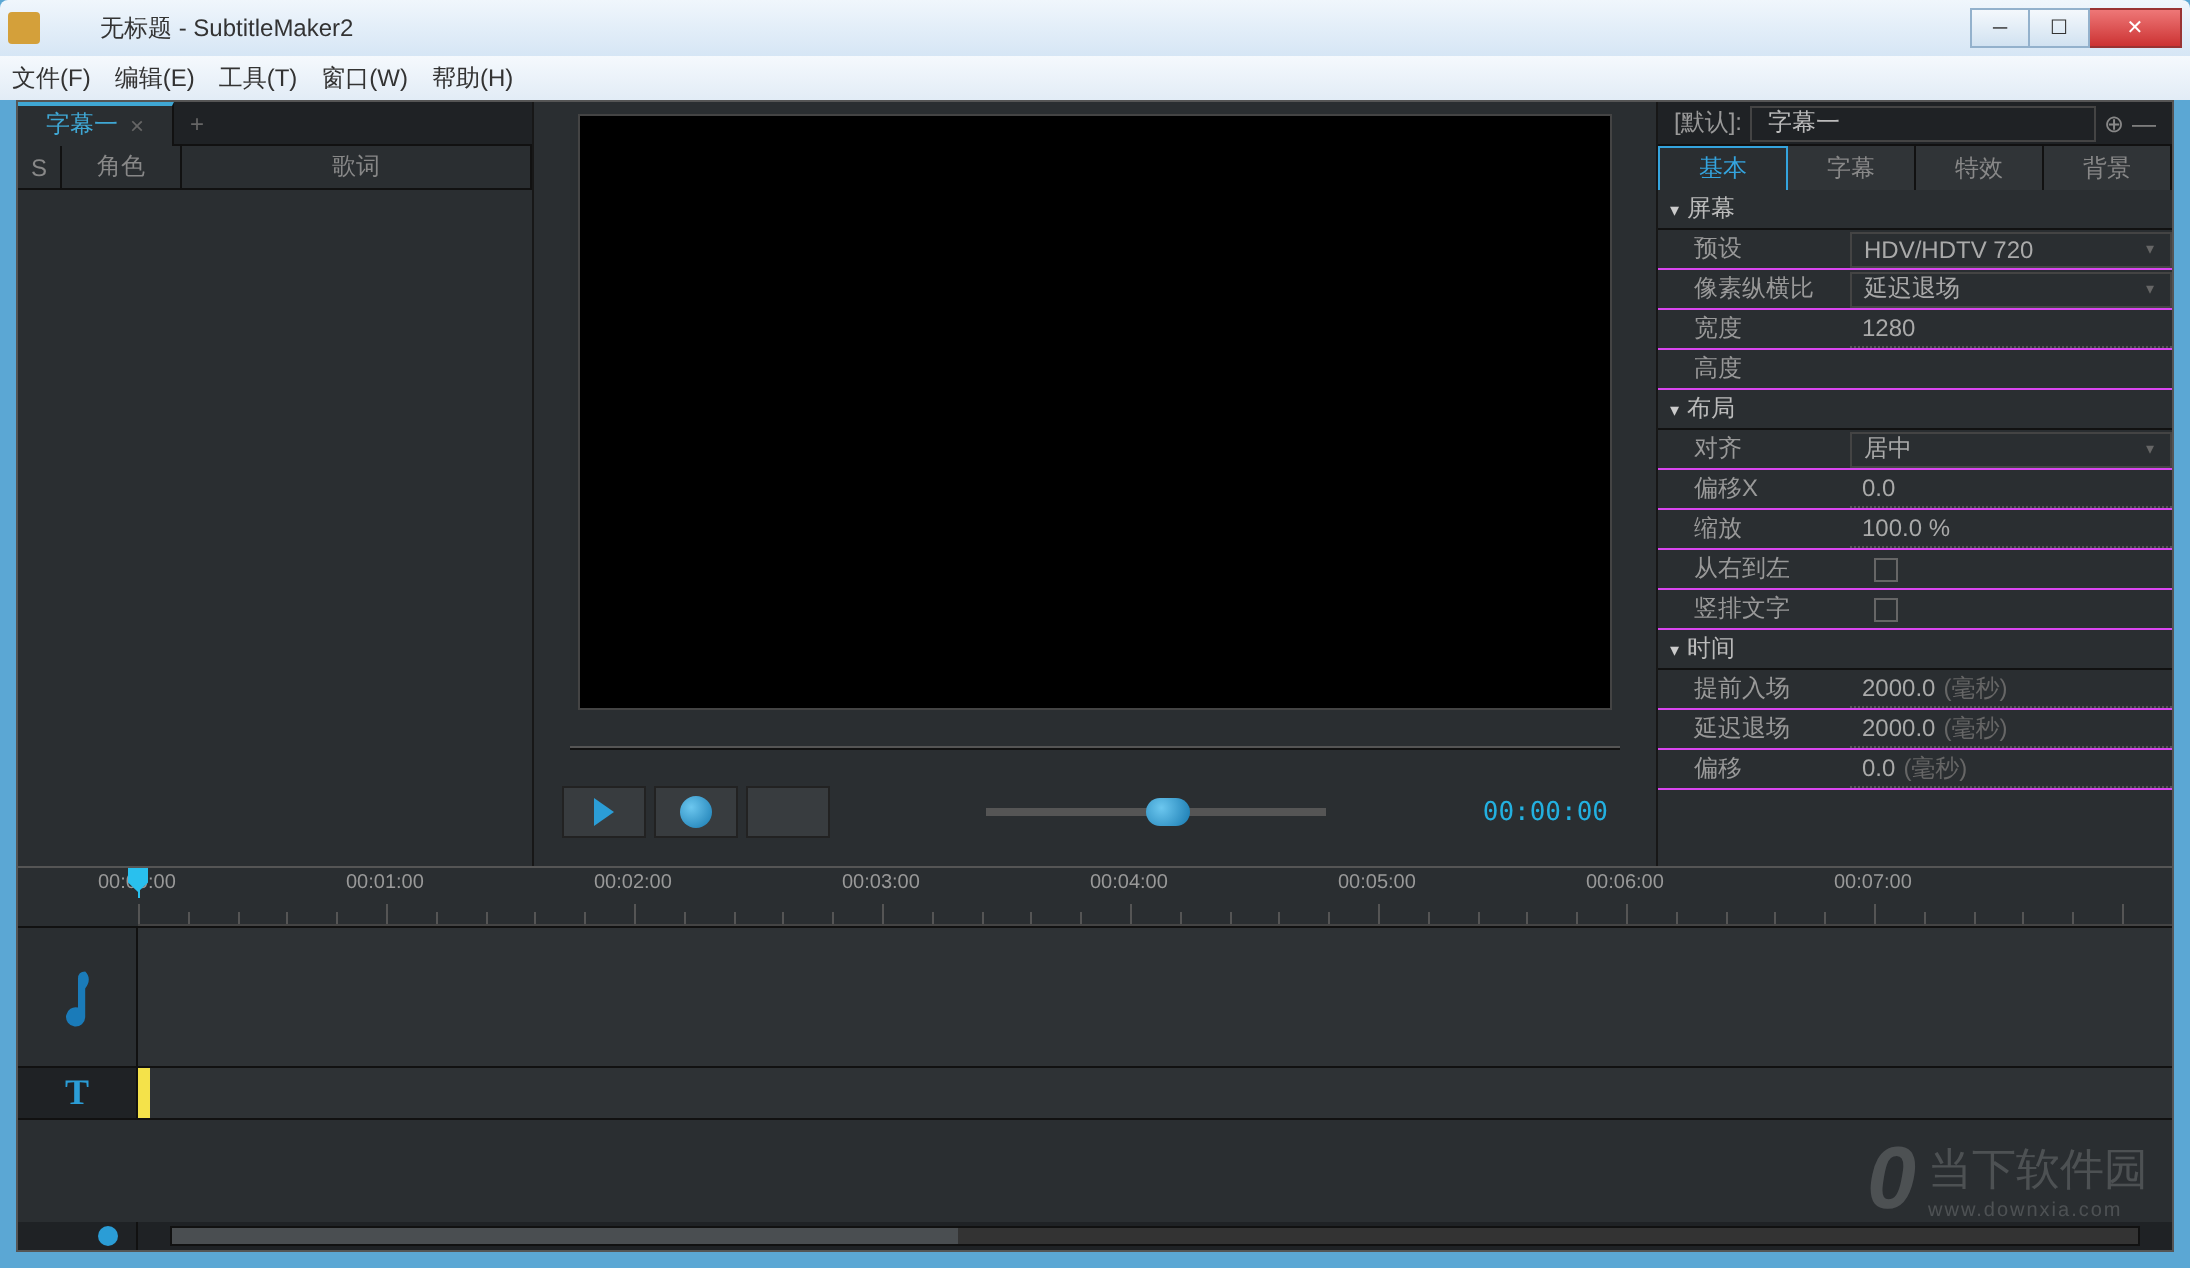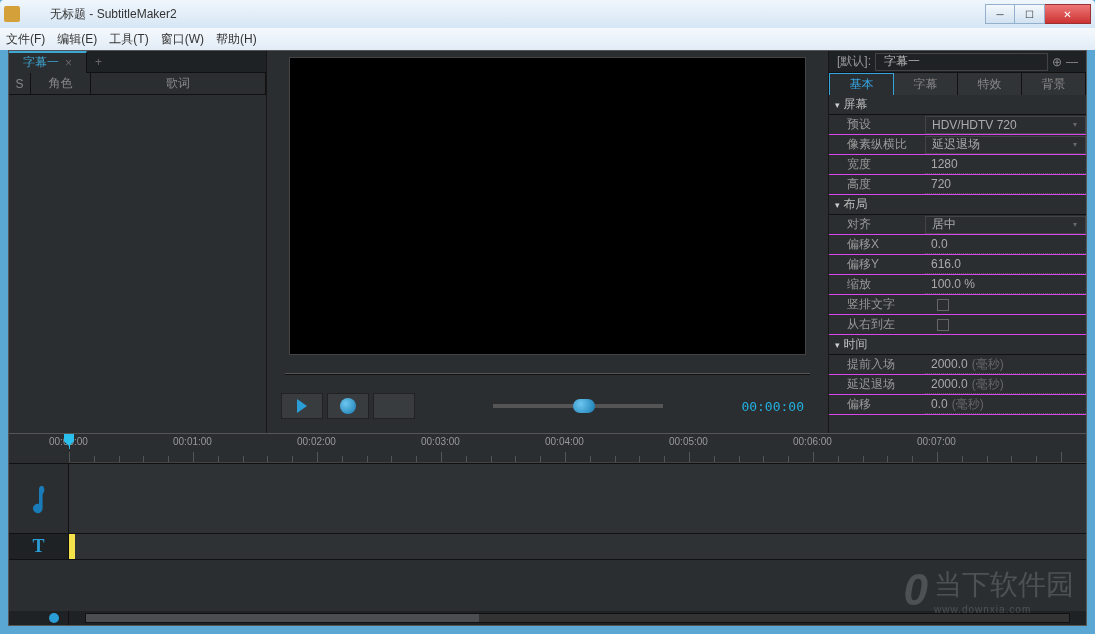--- a/index.html
+++ b/index.html
@@ -83,21 +83,21 @@
 .track.text .track-body .clip { position: absolute; left: 0; width: 6px; top: 0; bottom: 0; background: #f4e24a; }
 .hscroll { position: absolute; left: 0; right: 0; bottom: 0; height: 14px; background: #1f2225; display: flex; align-items: center; }
 .hscroll .zoom-thumb { position: absolute; left: 40px; top: 2px; width: 10px; height: 10px; border-radius: 5px; background: #2b9dd6; }
 .hscroll .left-seg { width: 60px; height: 14px; border-right: 1px solid #111; position: relative; }
 .hscroll .scrollbar { flex: 1; height: 10px; margin: 2px 16px; background: #333; border: 1px solid #111; position: relative; }
 .hscroll .scrollbar .thumb { position: absolute; left: 0; width: 40%; top: 0; bottom: 0; background: #4a4e51; }
 
 
 .watermark { position: absolute; right: 12px; bottom: 10px; color: #cacccd; opacity: .22; display: flex; align-items: center; gap: 6px; pointer-events: none; }
 .watermark .logo { font-size: 44px; font-weight: bold; font-style: italic; }
-.watermark .txt .line1 { font-size: 28px; }
+.watermark .txt .line1 { font-size: 22px; }
 .watermark .txt .line2 { font-size: 10px; letter-spacing: 1px; }
 </style>
 </head>
 <body>
 
 <div class="titlebar">
   <div class="app-icon"></div>
   <div class="title">无标题 - SubtitleMaker2</div>
   <div class="win-controls">
     <div class="win-btn">─</div>
@@ -183,50 +183,45 @@
       <div class="value dropdown">
           <span>延迟退场</span>
         </div>
     </div>
     <div class="prop-row">
       <div class="label">宽度</div>
       <div class="value underline">1280</div>
     </div>
     <div class="prop-row">
       <div class="label">高度</div>
-      <div class="value underline">720</div>
     </div>
 
     <div class="section-header">布局</div>
     <div class="prop-row">
       <div class="label">对齐</div>
       <div class="value dropdown">
           <span>居中</span>
         </div>
     </div>
     <div class="prop-row">
       <div class="label">偏移X</div>
       <div class="value underline">0.0</div>
     </div>
     <div class="prop-row">
-      <div class="label">偏移Y</div>
-      <div class="value underline">616.0</div>
-    </div>
-    <div class="prop-row">
       <div class="label">缩放</div>
       <div class="value underline">100.0 %</div>
     </div>
     <div class="prop-row">
-      <div class="label">竖排文字</div>
+      <div class="label">从右到左</div>
       <div class="value">
           <div class="checkbox"></div>
         </div>
     </div>
     <div class="prop-row">
-      <div class="label">从右到左</div>
+      <div class="label">竖排文字</div>
       <div class="value">
           <div class="checkbox"></div>
         </div>
     </div>
 
     <div class="section-header">时间</div>
     <div class="prop-row">
       <div class="label">提前入场</div>
       <div class="value underline">
           <span>2000.0</span>

